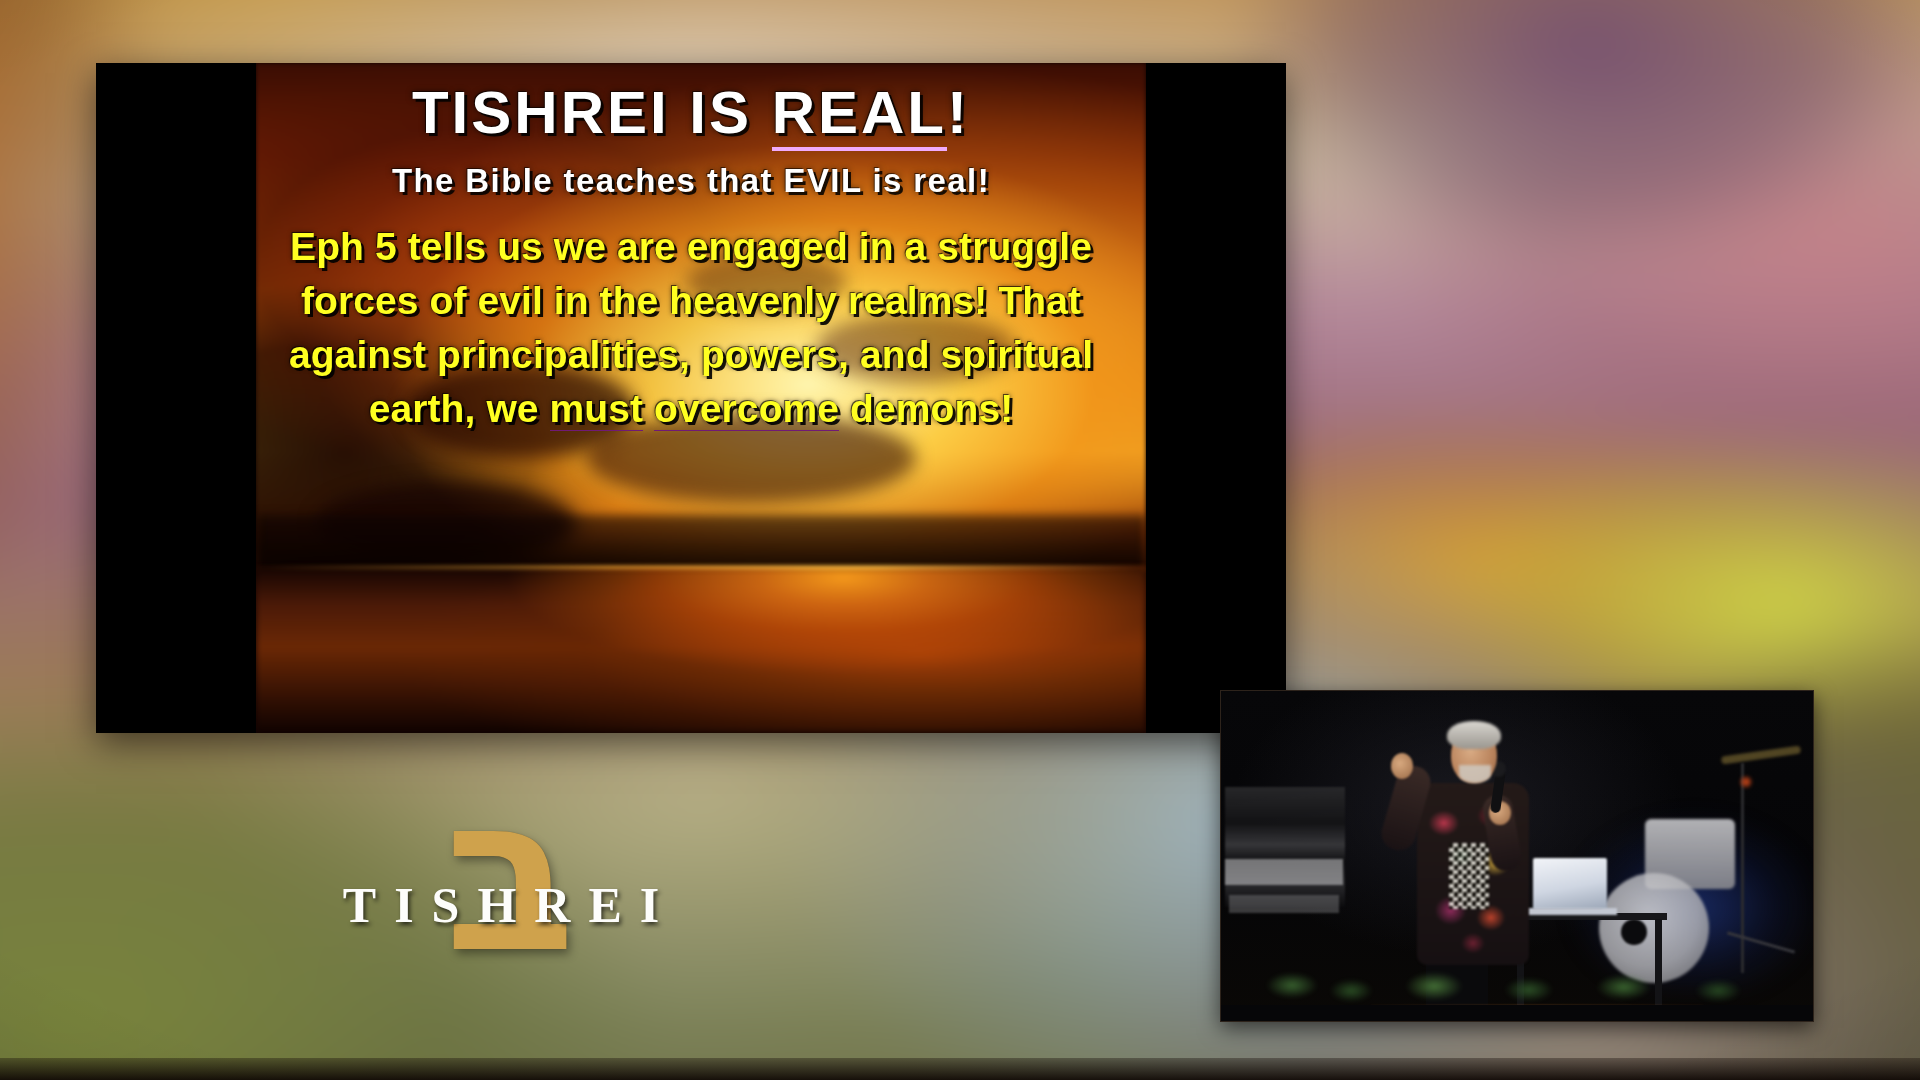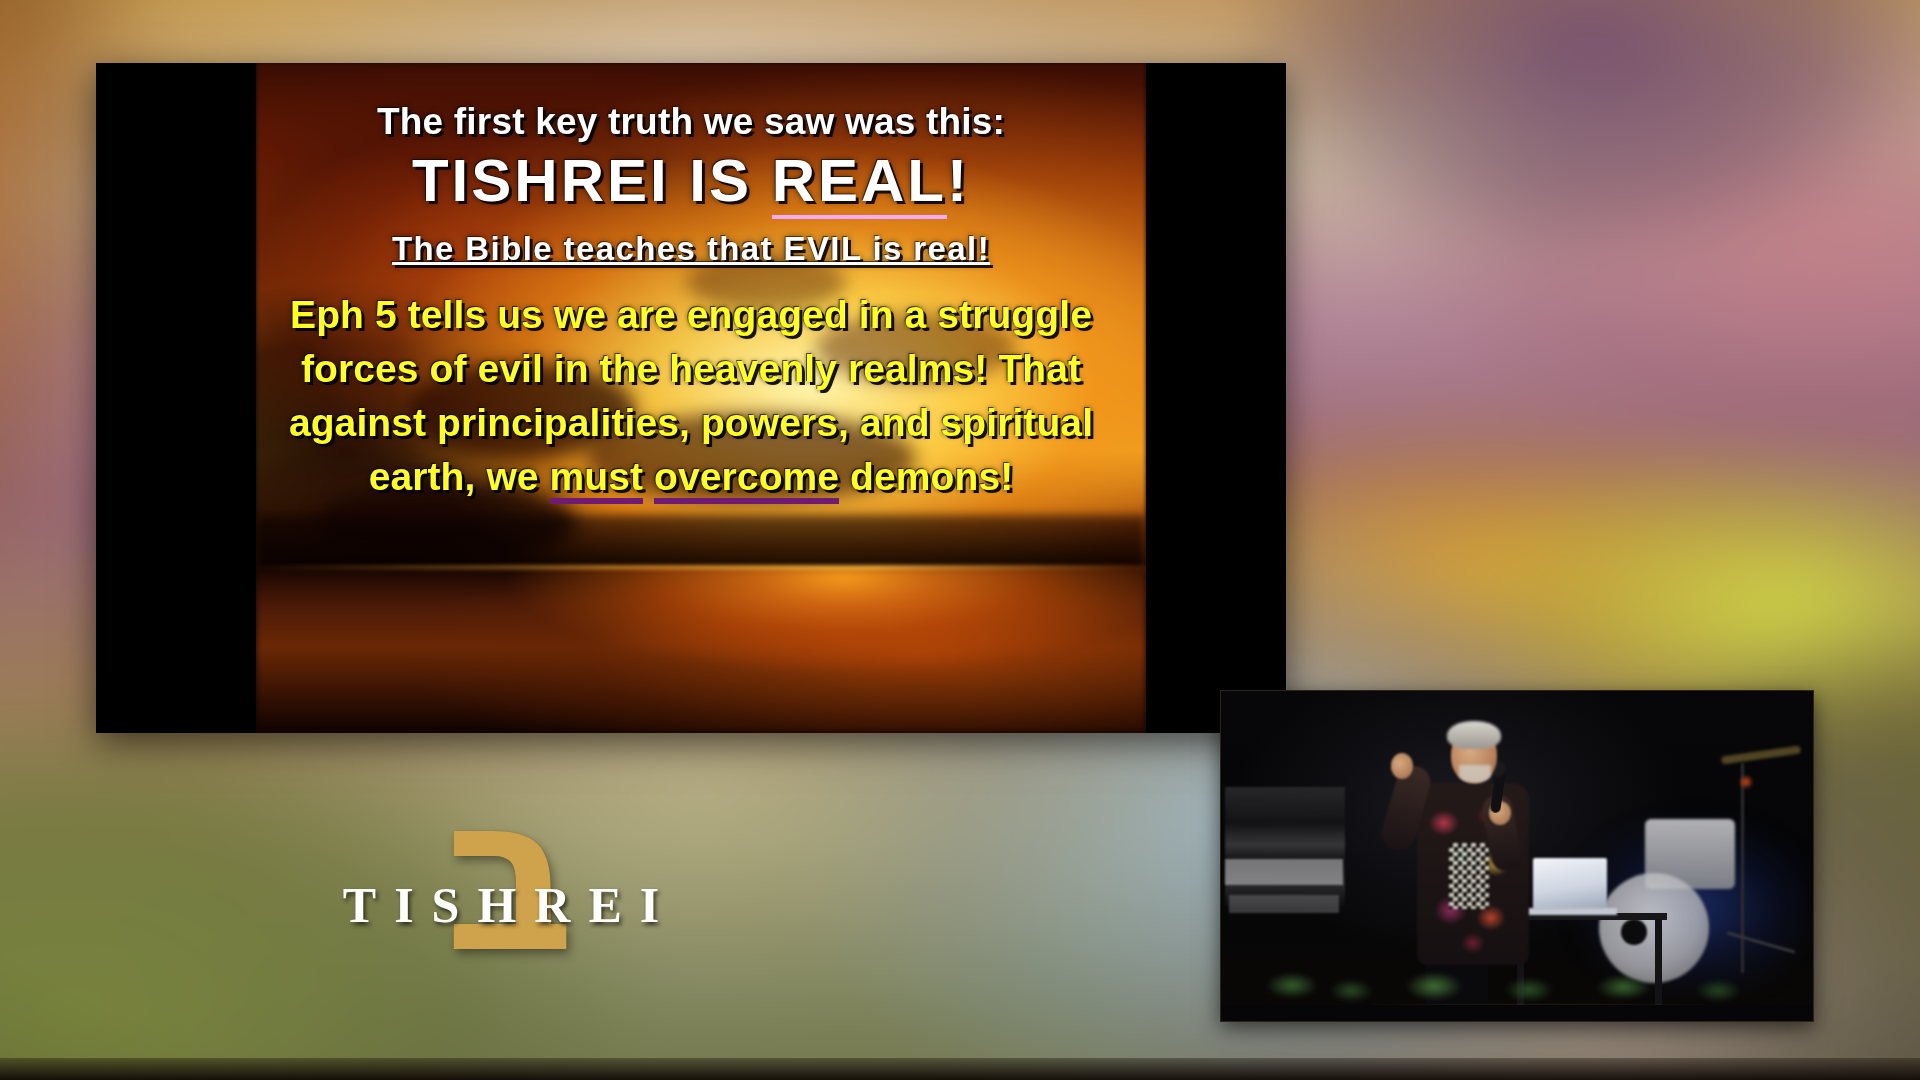--- a/index.html
+++ b/index.html
@@ -145,34 +145,34 @@
   .ln{
     color:#ffffff;
     font-weight:700;
     text-shadow:3px 3px 0 rgba(0,0,0,.85), -1px -1px 0 rgba(0,0,0,.55), 0 0 6px rgba(0,0,0,.65);
     white-space:nowrap;
     font-family:"Liberation Sans", sans-serif;
   }
   .ln-1{font-size:37px;line-height:46px;letter-spacing:.2px;margin-top:22px;}
   .ln-2{font-size:60px;line-height:68px;letter-spacing:3px;margin-top:2px;}
   .ln-2 u{text-decoration:none;border-bottom:4px solid #f0abfc;padding-bottom:1px;}
-  .ln-3,.ln-4,.ln-5{font-size:33px;line-height:47px;letter-spacing:1.4px;text-decoration:underline;}
+  .ln-3,.ln-4,.ln-5{font-size:33px;line-height:47px;letter-spacing:1.4px;}
   .ln-3{margin-top:10px;}
 
   .yellow-block{margin-top:16px;}
   .yl{
     color:#ffff21;
     font-weight:700;
     font-size:39px;line-height:54px;
     letter-spacing:.1px;
     white-space:nowrap;
     text-shadow:3px 3px 0 rgba(0,0,0,.9), -1px -1px 0 rgba(0,0,0,.6), 0 0 5px rgba(0,0,0,.7);
     font-family:"Liberation Sans", sans-serif;
   }
-  .yl u{text-decoration:none;border-bottom:6px solid #701a75;padding-bottom:0px;}
+  .yl u{text-decoration:none;border-bottom:1px solid #701a75;padding-bottom:0px;}
 
   
   #video{
     position:absolute;left:1220px;top:690px;width:592px;height:330px;
     background:#05070a;
     box-shadow:0 6px 20px rgba(0,0,0,.6);
     overflow:hidden;
     border:1px solid rgba(120,90,60,.35);
   }
   .v-stage{position:absolute;inset:0;background:
@@ -276,21 +276,20 @@
       <div class="cloud c3"></div>
       <div class="cloud c4"></div>
       <div class="cloud c5"></div>
       <div class="darkband"></div>
       <div class="horizon"></div>
       <div class="water"></div>
     </div>
 
     <div class="slide-text">
 
-      <div class="ln ln-1">The first key truth we saw was this:</div>
 
       <div class="ln ln-2"><span>TISHREI IS </span><u>REAL</u><span>!</span></div>
 
       <div class="ln ln-3">The Bible teaches that EVIL is real!</div>
 
       <div class="yellow-block">
         <div class="yl">Eph 5 tells us we are engaged in a struggle</div>
         <div class="yl">forces of evil in the heavenly realms!  That</div>
         <div class="yl">against principalities, powers, and spiritual</div>
         <div class="yl"><span>earth, we </span><u>must</u><span> </span><u>overcome</u><span> demons!</span></div>

